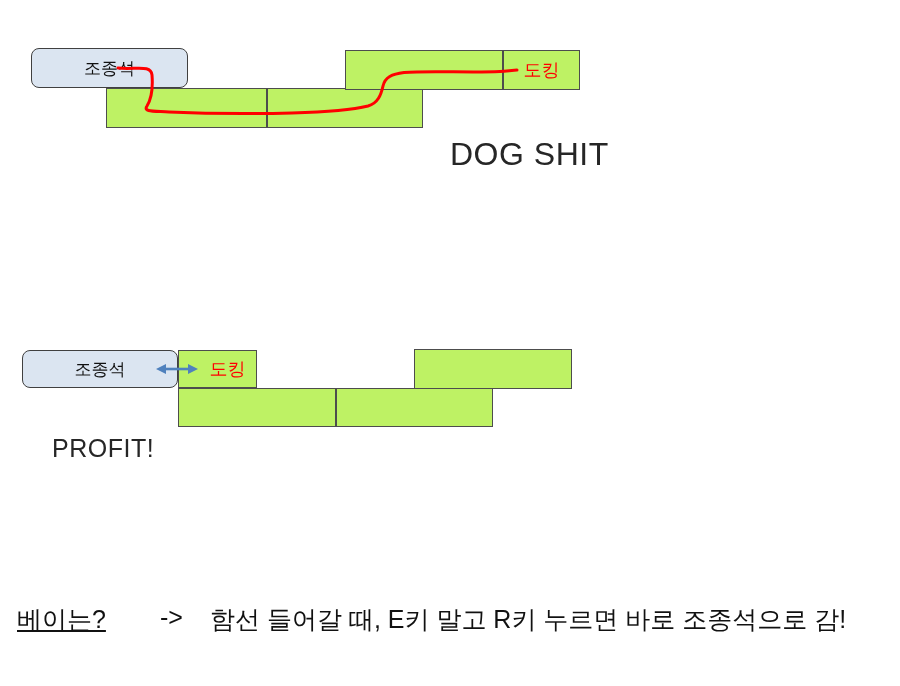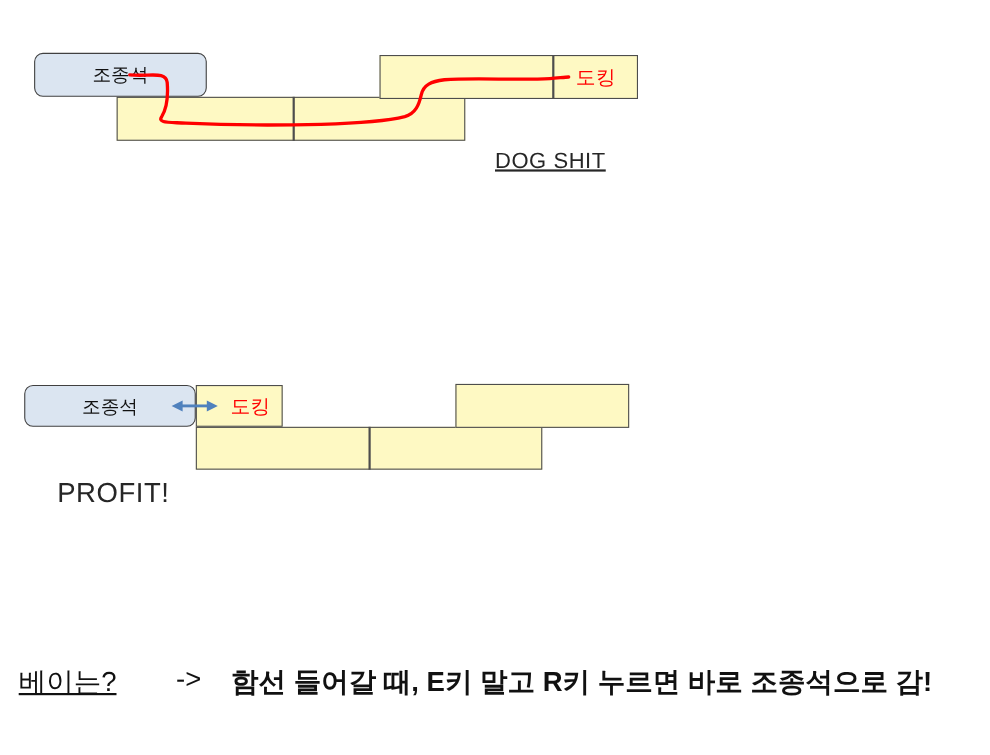--- a/index.html
+++ b/index.html
@@ -12,21 +12,21 @@
     position: relative;
     width: 900px;
     height: 686px;
     background: #ffffff;
     overflow: hidden;
   }
 
   
   .rect {
     position: absolute;
-    background: #fef9c3;
+    background: #bef264;
     border: 1.5px solid #4d4d4d;
     text-decoration: underline;
   }
   .rect .divider {
     position: absolute;
     top: -1px;
     bottom: -1px;
     width: 1.5px;
     background: #4d4d4d;
   }
@@ -57,33 +57,33 @@
     font-size: 18px;
     white-space: nowrap;
   }
 
   .caption {
     position: absolute;
     color: #262626;
     white-space: nowrap;
     letter-spacing: 0.5px;
   }
-  .caption.dog { left: 450px; top: 136px; font-size: 20px; text-decoration: underline; }
+  .caption.dog { left: 450px; top: 136px; font-size: 32px; }
   .caption.profit { left: 52px; top: 434px; font-size: 25px; }
 
   .footer-text {
     position: absolute;
     top: 603px;
     font-size: 25px;
     color: #111111;
     white-space: nowrap;
   }
   .footer-q { left: 17px; text-decoration: underline; }
   .footer-a1 { left: 160px; }
-  .footer-a2 { left: 210px; font-weight: bold; }
+  .footer-a2 { left: 210px; }
 
   svg.overlay {
     position: absolute;
     left: 0; top: 0;
     width: 900px;
     height: 686px;
     pointer-events: none;
     z-index: 5;
   }
 </style>

